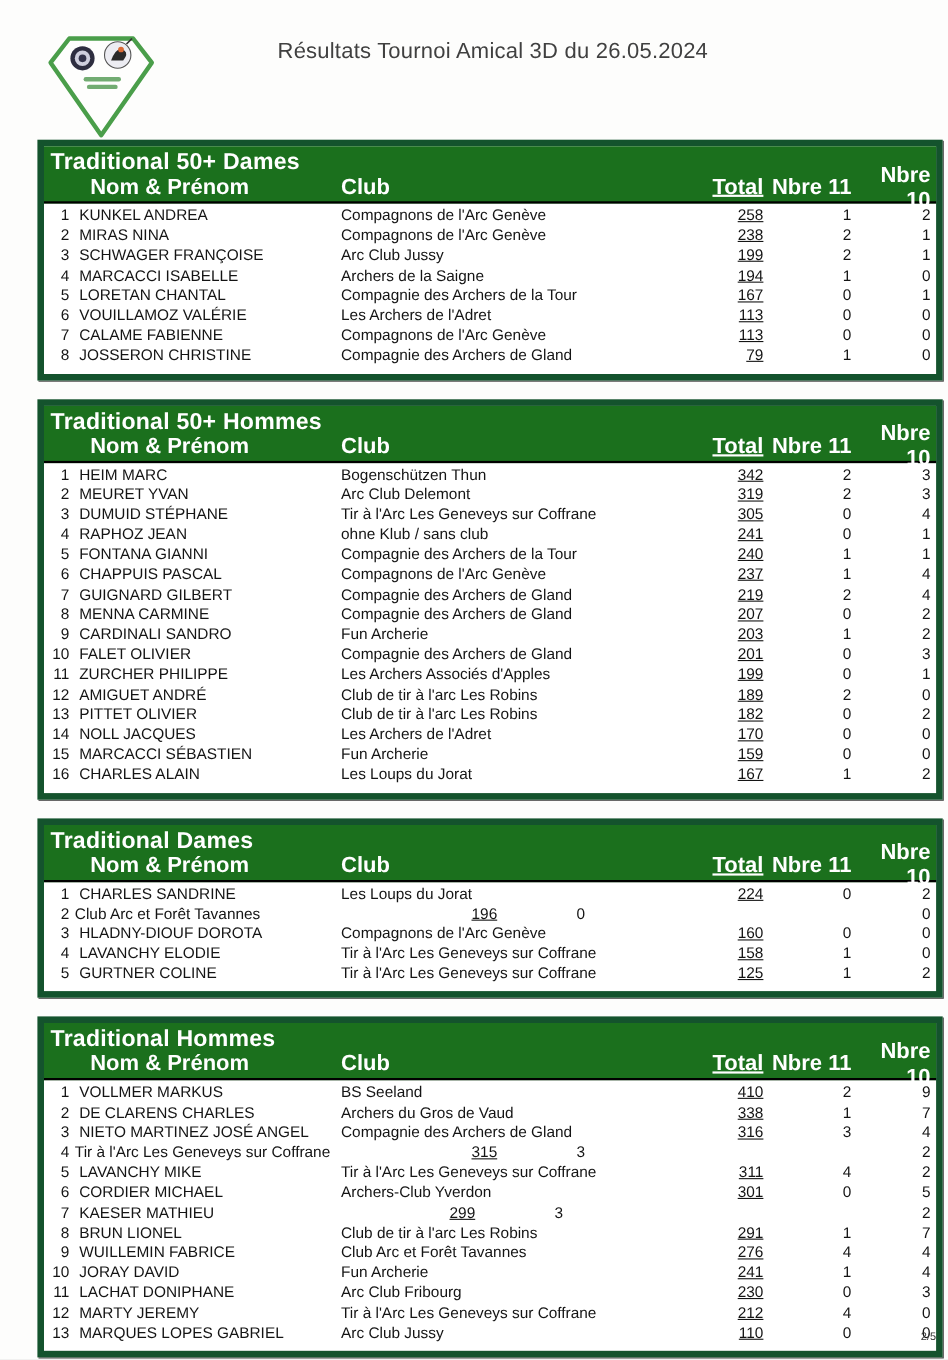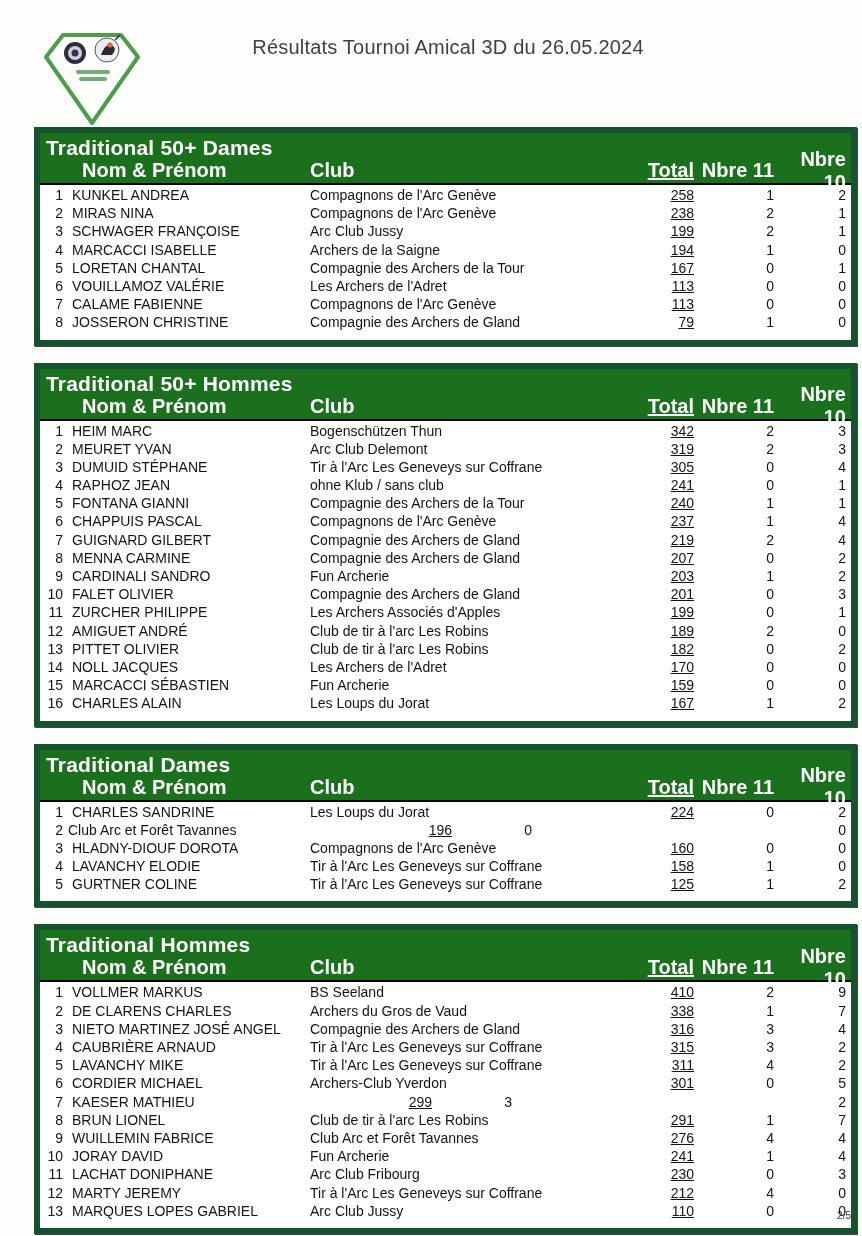--- a/index.html
+++ b/index.html
@@ -415,21 +415,20 @@
     <span class="c-rank">3</span>
     <span class="c-name">NIETO MARTINEZ JOSÉ ANGEL</span>
     <span class="c-club">Compagnie des Archers de Gland</span>
     <span class="c-total">316</span>
     <span class="c-n11">3</span>
     <span class="c-n10">4</span>
   </div>
 
   <div class="grid-row row">
     <span class="c-rank">4</span>
-    <span class="c-name">CAUBRIÈRE ARNAUD</span>
     <span class="c-club">Tir à l'Arc Les Geneveys sur Coffrane</span>
     <span class="c-total">315</span>
     <span class="c-n11">3</span>
     <span class="c-n10">2</span>
   </div>
 
   <div class="grid-row row">
     <span class="c-rank">5</span>
     <span class="c-name">LAVANCHY MIKE</span>
     <span class="c-club">Tir à l'Arc Les Geneveys sur Coffrane</span>

